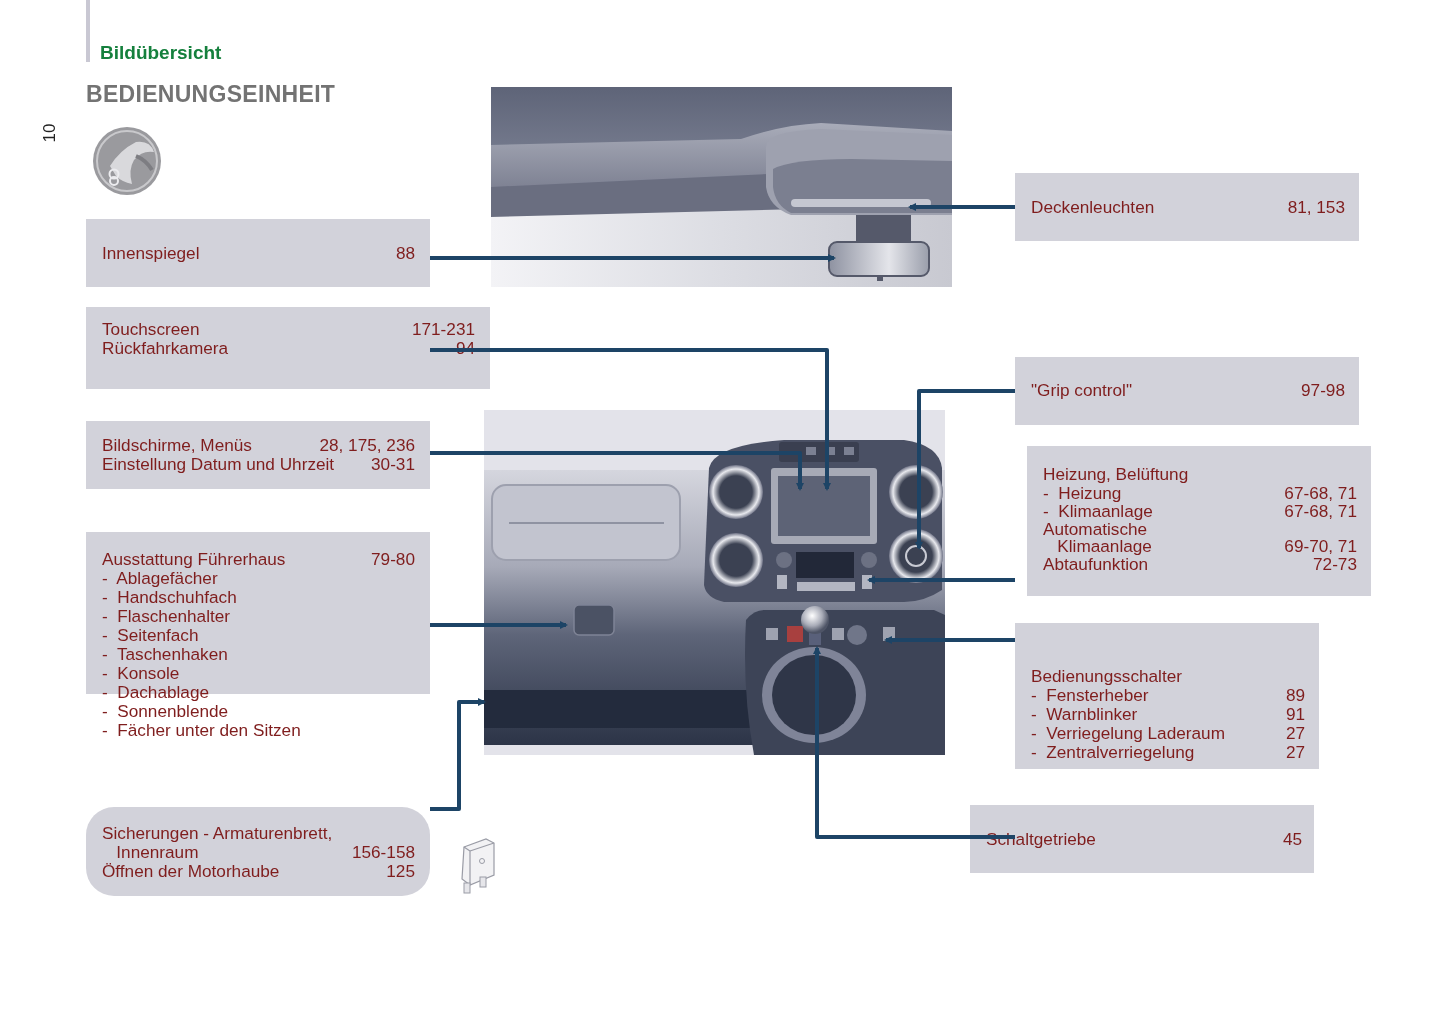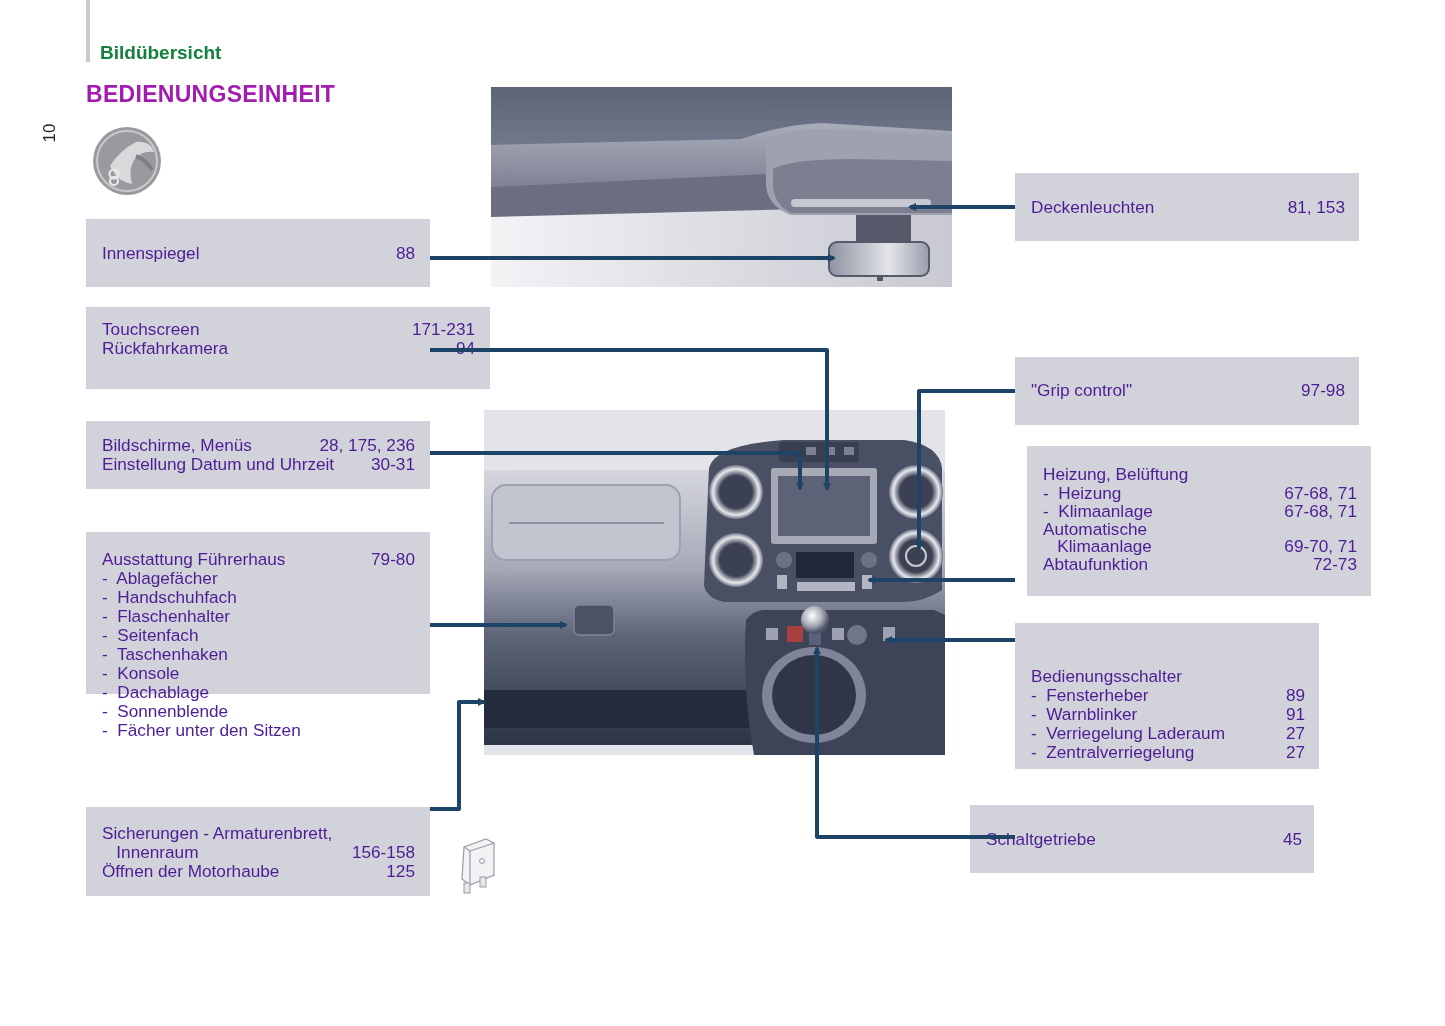--- a/index.html
+++ b/index.html
@@ -1,26 +1,26 @@
 <!DOCTYPE html>
 <html><head>
 <meta charset="utf-8">
 <style>
   html, body { margin: 0; padding: 0; background: #ffffff; }
   body { width: 1445px; height: 1026px; position: relative; overflow: hidden;
          font-family: "Liberation Sans", sans-serif; color: #1a1a1a; }
   .abs { position: absolute; }
   .side-rule { left: 86px; top: 0; width: 4px; height: 62px; background: #c9c8d3; }
   .section-label { left: 100px; top: 42px; font-size: 19px; font-weight: bold; color: #15803d; }
-  .page-title { left: 86px; top: 81px; font-size: 23px; font-weight: bold; color: #a21caf; letter-spacing: 0.3px; }
+  .page-title { left: 86px; top: 81px; font-size: 23px; font-weight: bold; color: #737373; letter-spacing: 0.3px; }
   .page-num { left: 36px; top: 122px; width: 30px; height: 22px; font-size: 17px; color: #222;
               transform: rotate(-90deg); transform-origin: center; text-align: center; }
   .topic-icon { left: 92px; top: 126px; width: 70px; height: 70px; }
 
-  .box { position: absolute; background: #d2d2da; font-size: 17.2px; line-height: 19px; color: #4c1d95; box-sizing: border-box; }
+  .box { position: absolute; background: #d2d2da; font-size: 17.2px; line-height: 19px; color: #7f1d1d; box-sizing: border-box; }
   .row { display: flex; justify-content: space-between; white-space: nowrap; }
   .row .lbl { white-space: pre; }
   .row .pg { text-align: right; }
 
   .photo { position: absolute; overflow: hidden; }
   svg.lines { position: absolute; left: 0; top: 0; pointer-events: none; }
 </style>
 </head>
 <body>
 
@@ -94,21 +94,21 @@
       <span class="lbl">-  Dachablage</span>
     </div>
   <div class="row">
       <span class="lbl">-  Sonnenblende</span>
     </div>
   <div class="row">
       <span class="lbl">-  Fächer unter den Sitzen</span>
     </div>
 </div>
 
-<div class="box" style="left:86px;top:807px;width:344px;height:89px;padding:17px 15px 0 16px;">
+<div class="box" style="left:86px;top:807px;width:344px;height:89px;padding:17px 15px 0 16px;border-radius:28px;">
   <div class="row">
       <span class="lbl">Sicherungen - Armaturenbrett,</span>
     </div>
   <div class="row">
       <span class="lbl">   Innenraum</span>
       <span class="pg">156-158</span>
     </div>
   <div class="row">
       <span class="lbl">Öffnen der Motorhaube</span>
       <span class="pg">125</span>

